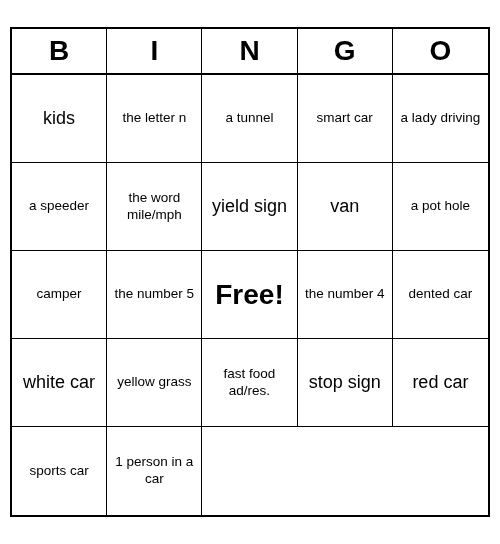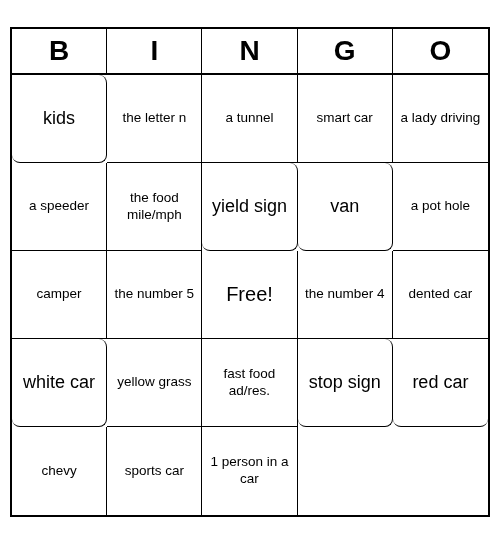--- a/index.html
+++ b/index.html
@@ -45,24 +45,24 @@
       min-height: 88px;
       font-size: 13.5px;
       line-height: 1.25;
     }
     .cell:nth-child(5n) { border-right: none; }
     .cell:nth-child(n+21) { border-bottom: none; }
     .cell span {
       display: block;
       text-align: center;
     }
-    .cell.large-text { font-size: 18px; font-weight: normal; border-radius: 8px; }
+    .cell.large-text { font-size: 18px; font-weight: normal; }
     .cell.free {
-      font-size: 20px;
-      font-weight: normal;
+      font-size: 28px;
+      font-weight: bold;
     }
   </style>
 </head>
 <body>
 
 <div class="bingo-card">
   <div class="bingo-header">
 
   <div class="header-cell">B</div>
       <div class="header-cell">I</div>
@@ -84,21 +84,21 @@
       <div class="cell">
         <span>smart car</span>
       </div>
       <div class="cell">
         <span>a lady driving</span>
       </div>
       <div class="cell">
         <span>a speeder</span>
       </div>
       <div class="cell">
-        <span>the food mile/mph</span>
+        <span>the word mile/mph</span>
       </div>
       <div class="cell large-text">
         <span>yield sign</span>
       </div>
       <div class="cell large-text">
         <span>van</span>
       </div>
       <div class="cell">
         <span>a pot hole</span>
       </div>
@@ -126,22 +126,19 @@
       <div class="cell">
         <span>fast food ad/res.</span>
       </div>
       <div class="cell large-text">
         <span>stop sign</span>
       </div>
       <div class="cell large-text">
         <span>red car</span>
       </div>
       <div class="cell">
-        <span>chevy</span>
-      </div>
-      <div class="cell">
         <span>sports car</span>
       </div>
       <div class="cell">
         <span>1 person in a car</span>
       </div>
     </div>
 </div>
 
 </body></html>

